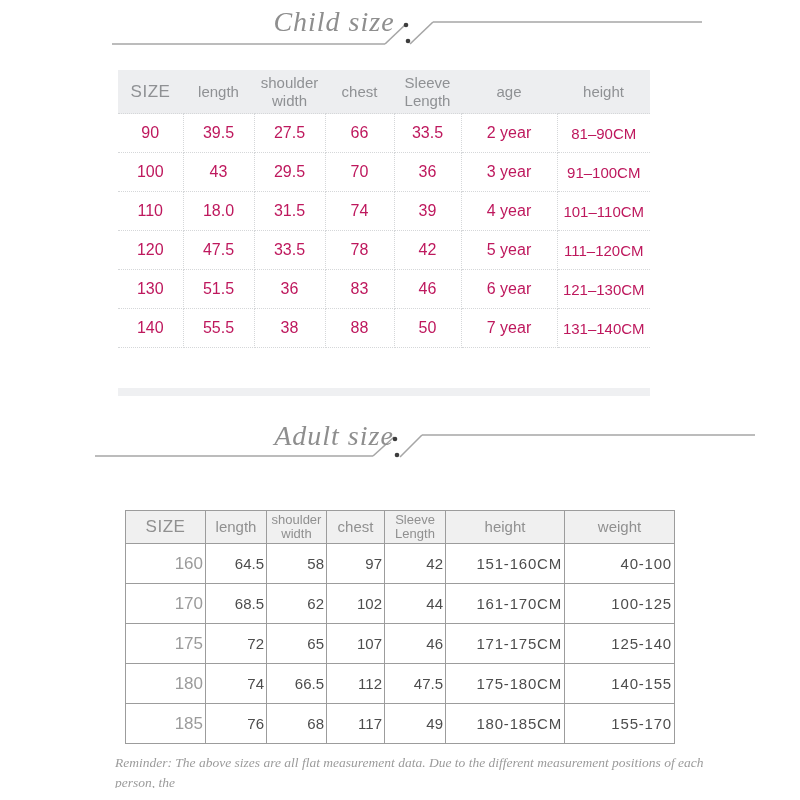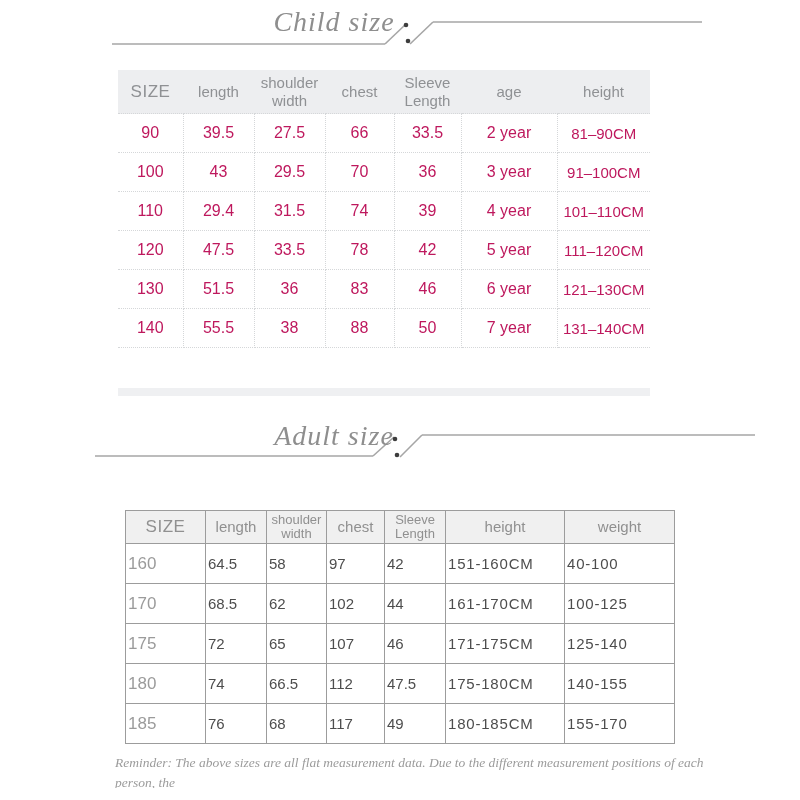--- a/index.html
+++ b/index.html
@@ -50,21 +50,21 @@
     position:absolute; top:510px; left:125px;
     border-collapse:collapse; table-layout:fixed; width:549px;
   }
   .adult-table th {
     background:#f0f0f0; border:1px solid #9c9c9c; font-weight:normal;
     color:#909090; font-size:15px; line-height:1.1; height:32px; padding:0 2px;
   }
   .adult-table th:first-child { font-size:17px; letter-spacing:0.5px; }
   .adult-table th:nth-child(3), .adult-table th:nth-child(5) { font-size:13px; }
   .adult-table td {
-    border:1px solid #9c9c9c; height:39px; text-align:left;
+    border:1px solid #9c9c9c; height:39px; text-align:right;
     color:#4d4d4d; font-size:15px; padding:0 2px;
   }
   .adult-table td:first-child { color:#9b9b9b; font-size:17px; }
   .adult-table td:nth-child(6), .adult-table td:nth-child(7) { letter-spacing:0.8px; }
 
   
   .reminder {
     position:absolute; top:753px; left:115px; width:600px;
     font-family:"Liberation Serif", serif; font-style:italic;
     color:#9b9b9b; font-size:13.5px; line-height:20px;
@@ -125,21 +125,21 @@
           <td>100</td>
           <td>43</td>
           <td>29.5</td>
           <td>70</td>
           <td>36</td>
           <td>3 year</td>
           <td>91–100CM</td>
         </tr>
         <tr>
           <td>110</td>
-          <td>29.4</td>
+          <td>18.0</td>
           <td>31.5</td>
           <td>74</td>
           <td>39</td>
           <td>4 year</td>
           <td>101–110CM</td>
         </tr>
         <tr>
           <td>120</td>
           <td>47.5</td>
           <td>33.5</td>

